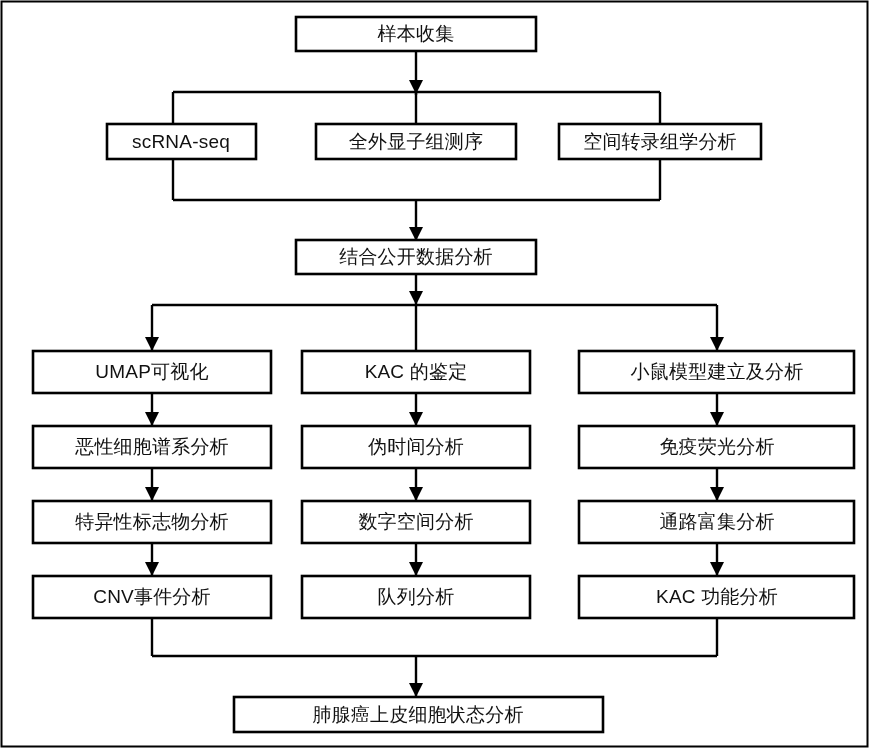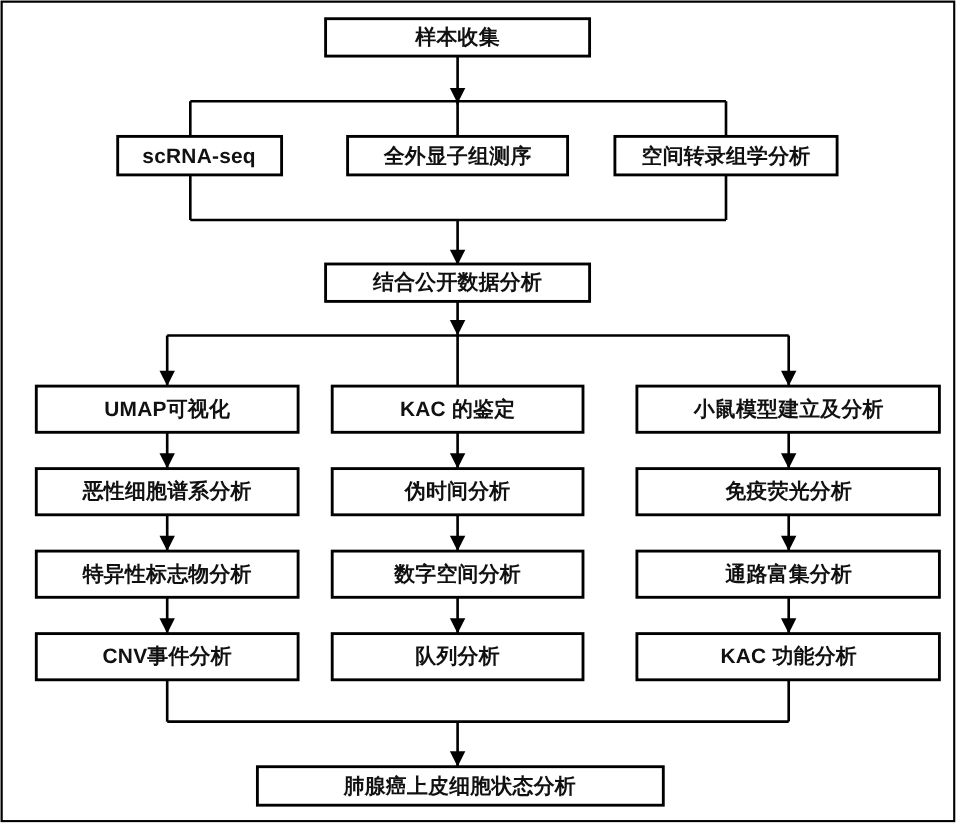--- a/index.html
+++ b/index.html
@@ -9,21 +9,20 @@
   }
   body {
     font-family: "Liberation Sans", "DejaVu Sans", sans-serif;
   }
   #diagram-root {
     position: relative;
     width: 869px;
     height: 748px;
     background: #ffffff;
     overflow: hidden;
-    font-weight: bold;
   }
   #flow-svg {
     display: block;
     width: 869px;
     height: 748px;
   }
   .frame-border {
     fill: none;
     stroke: #000000;
     stroke-width: 2;

